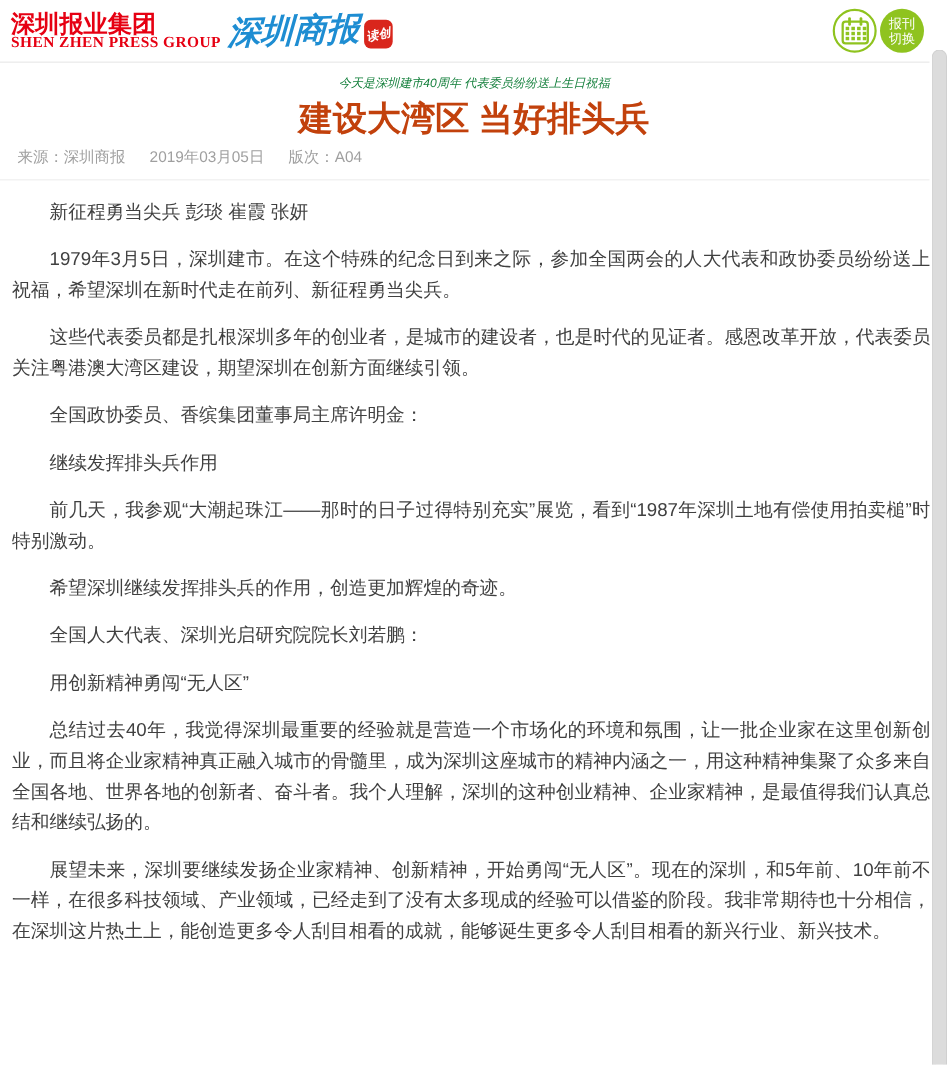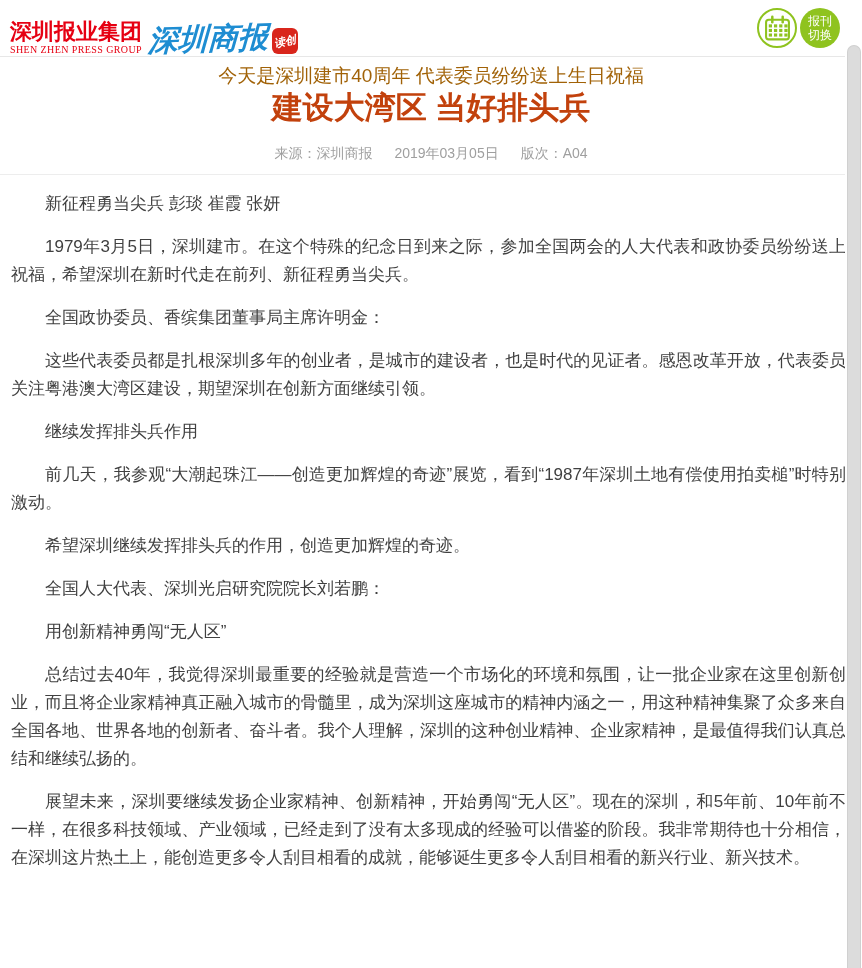--- a/index.html
+++ b/index.html
@@ -9,41 +9,42 @@
     font-family: "Liberation Sans", sans-serif;
     overflow: hidden;
     position: relative;
   }
 
   
   .site-header {
     height: 56px;
     border-bottom: 1px solid #e7e7e7;
     display: flex;
+    align-items: center;
     padding: 0 22px 0 10px;
     box-sizing: content-box;
   }
   .logo-group {
     display: flex;
     align-items: flex-end;
     cursor: pointer;
   }
   .press-group { display: flex; flex-direction: column; justify-content: center; }
   .press-group-cn {
     color: #e60012;
     font-weight: bold;
     font-size: 22px;
     line-height: 24px;
     letter-spacing: 0px;
     white-space: nowrap;
   }
   .press-group-en {
     color: #e60012;
-    font-weight: normal;
-    font-size: 10px;
+    font-weight: bold;
+    font-size: 14px;
     line-height: 12px;
     font-family: "Liberation Serif", serif;
     letter-spacing: 0.4px;
     white-space: nowrap;
   }
   .paper-name {
     color: #1e8dd2;
     font-size: 30px;
     line-height: 30px;
     font-weight: bold;
@@ -101,39 +102,40 @@
     flex-direction: column;
     align-items: center;
     justify-content: center;
     cursor: pointer;
   }
 
   
   .article-head { text-align: center; }
   .article-subtitle {
     margin-top: 9px;
-    font-size: 19px;
+    font-size: 11px;
     line-height: 20px;
-    color: #a16207;
+    color: #15803d;
+    font-style: italic;
   }
   .article-title {
     margin: 3px 0 0 0;
     font-size: 31px;
     line-height: 37px;
     font-weight: bold;
     color: #c2410c;
   }
   .article-meta {
-    margin-top: 18px;
+    margin-top: 7px;
     font-size: 14px;
     line-height: 18px;
     color: #9f9f9f;
     display: flex;
-    justify-content: center;
     gap: 22px;
+    padding-left: 16px;
   }
   .head-divider {
     border: none;
     border-top: 1px solid #ededed;
     margin: 12px 0 0 0;
   }
 
   
   .article-body {
     padding: 15px 16px 0 11px;
@@ -216,24 +218,24 @@
       <span>来源：深圳商报</span>
       <span>2019年03月05日</span>
       <span>版次：A04</span>
     </div>
     <hr class="head-divider">
   </div>
 
   <article class="article-body">
     <p>新征程勇当尖兵 彭琰 崔霞 张妍</p>
     <p>1979年3月5日，深圳建市。在这个特殊的纪念日到来之际，参加全国两会的人大代表和政协委员纷纷送上祝福，希望深圳在新时代走在前列、新征程勇当尖兵。</p>
+    <p>这些代表委员都是扎根深圳多年的创业者，是城市的建设者，也是时代的见证者。感恩改革开放，代表委员关注粤港澳大湾区建设，期望深圳在创新方面继续引领。</p>
     <p>全国政协委员、香缤集团董事局主席许明金：</p>
-    <p>这些代表委员都是扎根深圳多年的创业者，是城市的建设者，也是时代的见证者。感恩改革开放，代表委员关注粤港澳大湾区建设，期望深圳在创新方面继续引领。</p>
     <p>继续发挥排头兵作用</p>
-    <p>前几天，我参观“大潮起珠江——创造更加辉煌的奇迹”展览，看到“1987年深圳土地有偿使用拍卖槌”时特别激动。</p>
+    <p>前几天，我参观“大潮起珠江——那时的日子过得特别充实”展览，看到“1987年深圳土地有偿使用拍卖槌”时特别激动。</p>
     <p>希望深圳继续发挥排头兵的作用，创造更加辉煌的奇迹。</p>
     <p>全国人大代表、深圳光启研究院院长刘若鹏：</p>
     <p>用创新精神勇闯“无人区”</p>
     <p>总结过去40年，我觉得深圳最重要的经验就是营造一个市场化的环境和氛围，让一批企业家在这里创新创业，而且将企业家精神真正融入城市的骨髓里，成为深圳这座城市的精神内涵之一，用这种精神集聚了众多来自全国各地、世界各地的创新者、奋斗者。我个人理解，深圳的这种创业精神、企业家精神，是最值得我们认真总结和继续弘扬的。</p>
     <p>展望未来，深圳要继续发扬企业家精神、创新精神，开始勇闯“无人区”。现在的深圳，和5年前、10年前不一样，在很多科技领域、产业领域，已经走到了没有太多现成的经验可以借鉴的阶段。我非常期待也十分相信，在深圳这片热土上，能创造更多令人刮目相看的成就，能够诞生更多令人刮目相看的新兴行业、新兴技术。</p>
   </article>
 </main>
 
 <div class="scrollbar-track">
   <div class="scrollbar-thumb"></div>

